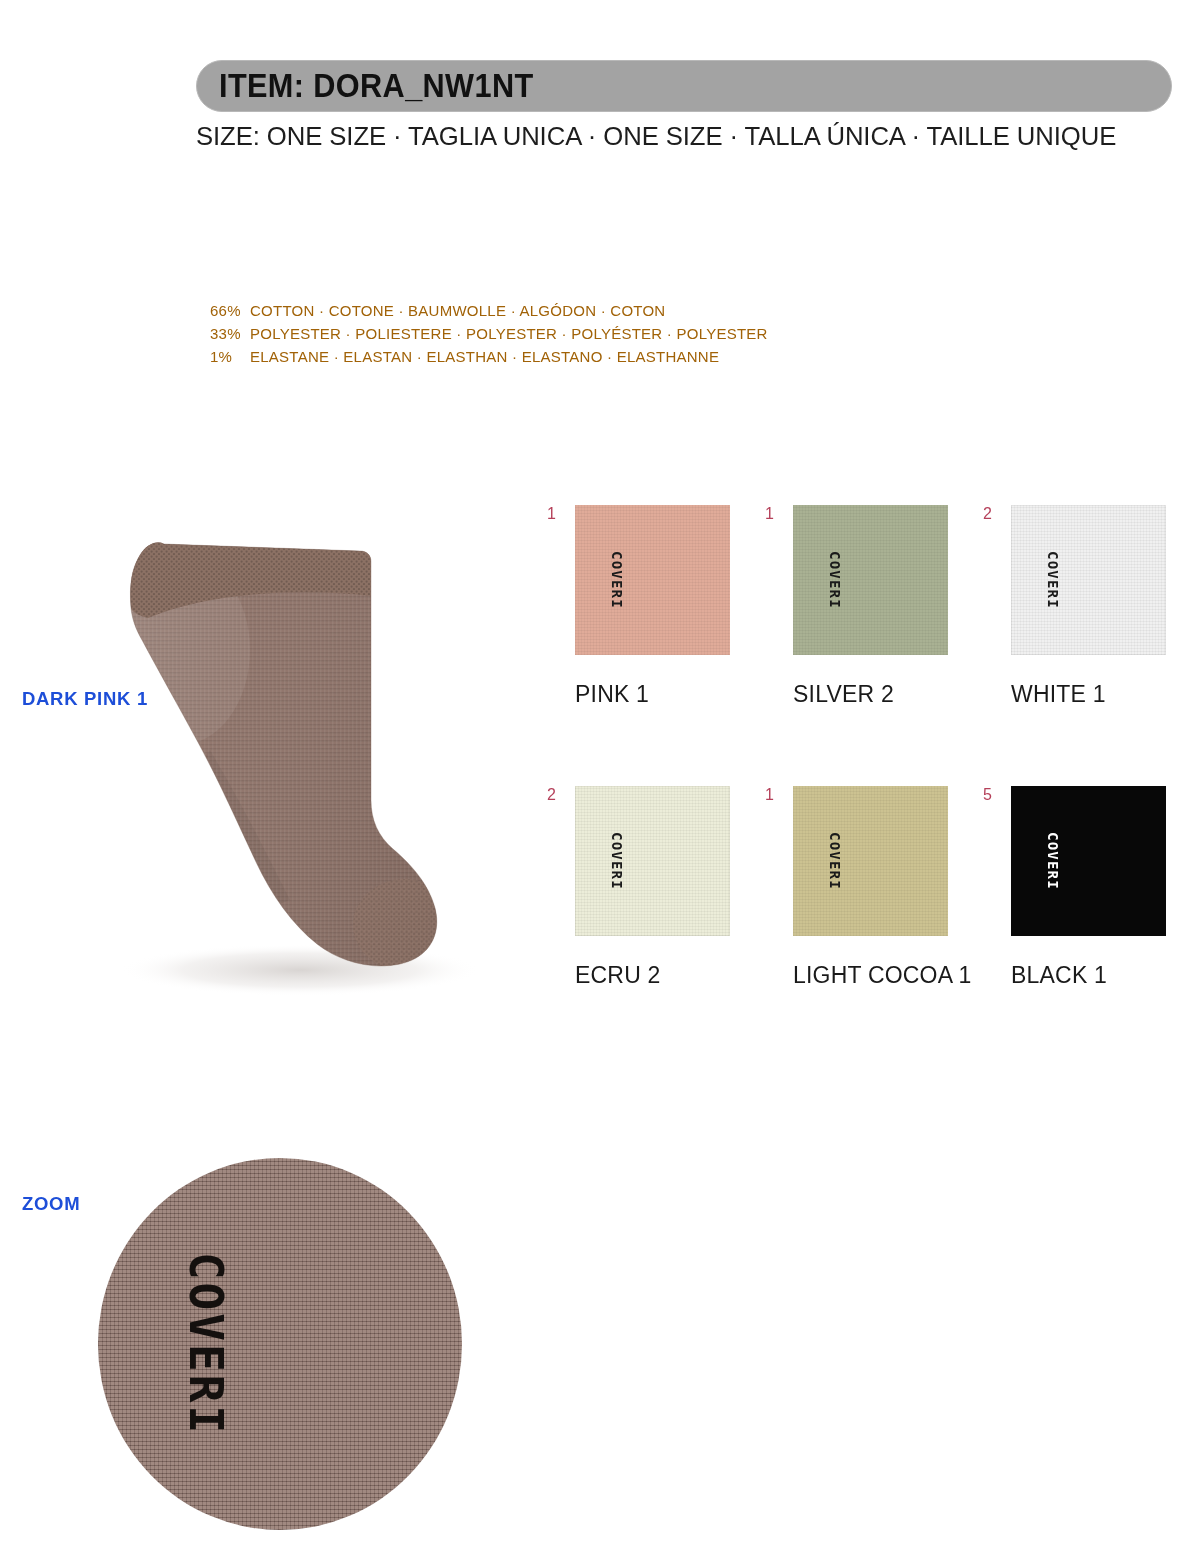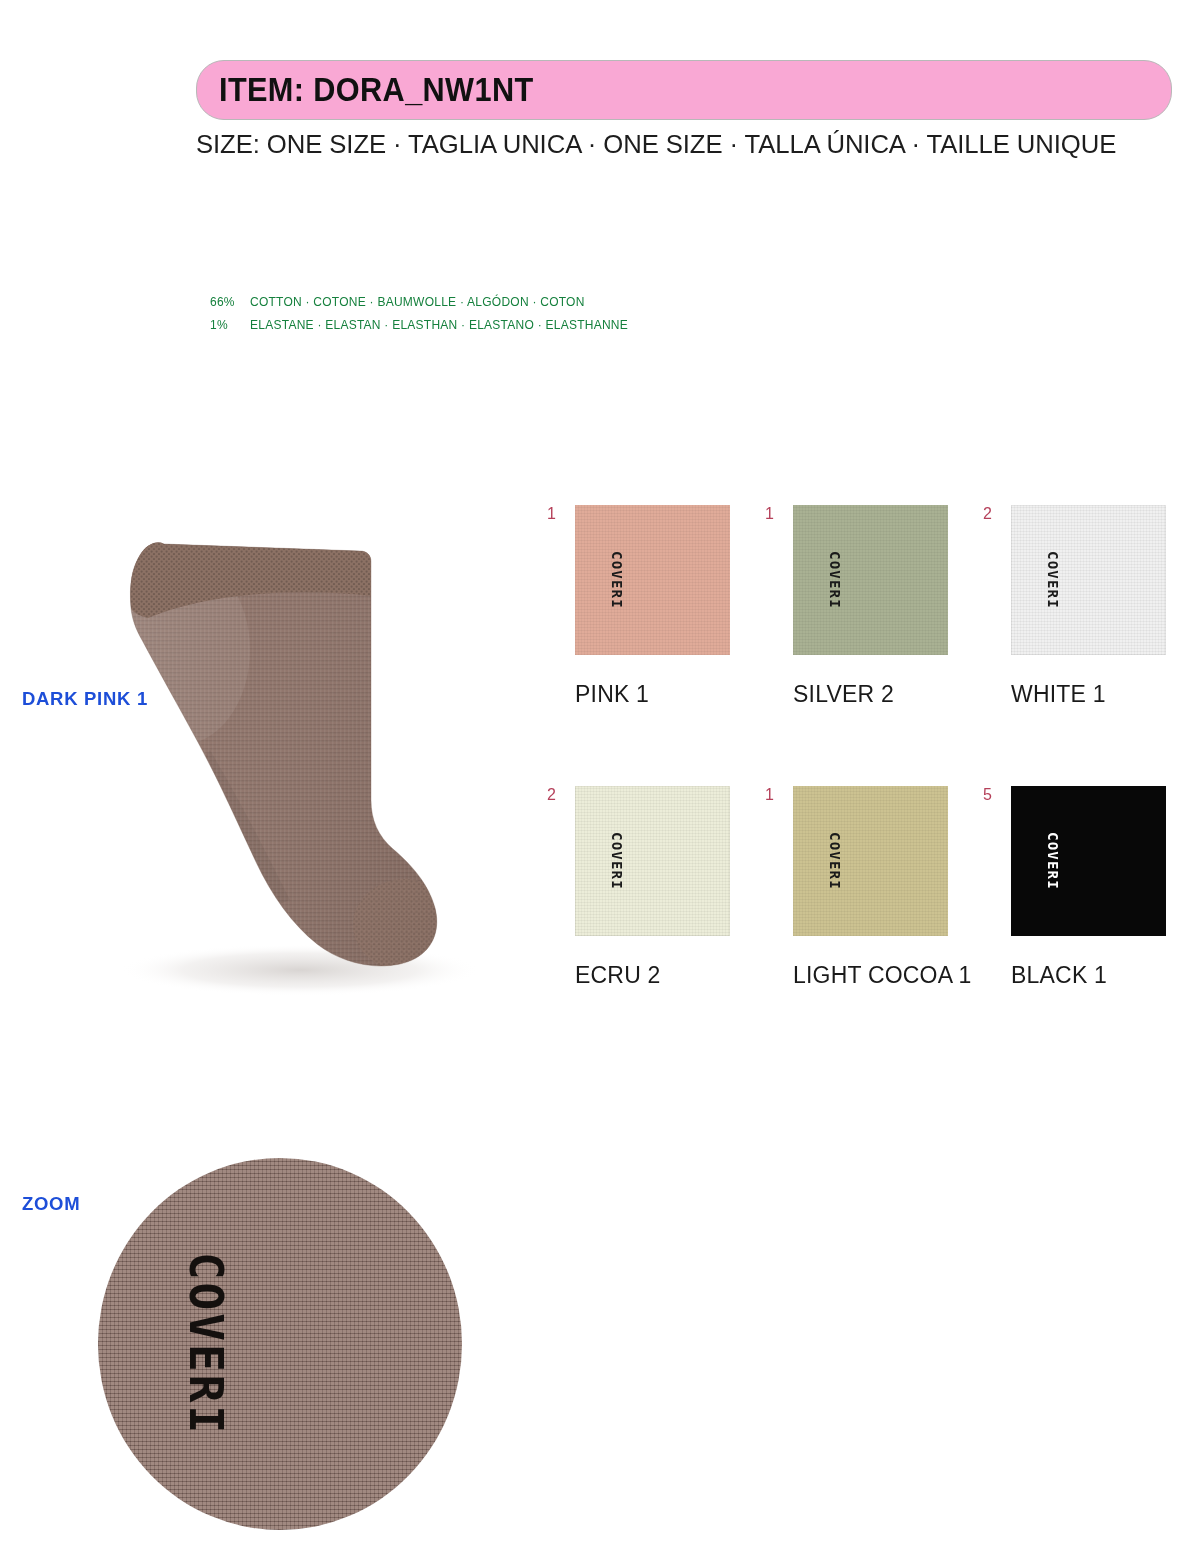--- a/index.html
+++ b/index.html
@@ -22,25 +22,25 @@
   #header-block {
     position: absolute;
     left: 196px;
     top: 60px;
     width: 976px;
   }
 
   #item-pill {
     border: 1.4px solid #b8b8b8;
     border-radius: 28px;
-    height: 60px;
+    height: 52px;
     display: flex;
     align-items: center;
     padding: 0 22px;
-    background: #f9a8d4;
+    background: #a3a3a3;
   }
 
   #item-title {
     font-size: 33px;
     font-weight: bold;
     letter-spacing: 0.4px;
     color: #111111;
     transform: scaleX(0.93);
     transform-origin: left center;
     white-space: nowrap;
@@ -54,24 +54,24 @@
     letter-spacing: -0.1px;
     transform: scaleX(0.97);
     transform-origin: left center;
     white-space: nowrap;
   }
 
   
   #composition {
     position: absolute;
     left: 210px;
-    top: 291px;
-    font-size: 12px;
+    top: 299px;
+    font-size: 15px;
     line-height: 23px;
-    color: #15803d;
+    color: #a16207;
     letter-spacing: 0.25px;
   }
   #composition .comp-line { white-space: nowrap; }
   #composition .pct {
     display: inline-block;
     min-width: 40px;
   }
 
   
   .side-label {
@@ -184,20 +184,21 @@
 
 <div id="header-block">
   <div id="item-pill">
     <span id="item-title">ITEM: DORA_NW1NT</span>
   </div>
   <div id="size-line">SIZE: ONE SIZE · TAGLIA UNICA · ONE SIZE · TALLA ÚNICA · TAILLE UNIQUE</div>
 </div>
 
 <div id="composition">
     <div class="comp-line"><span class="pct">66%</span><span>COTTON · COTONE · BAUMWOLLE · ALGÓDON · COTON</span></div>
+    <div class="comp-line"><span class="pct">33%</span><span>POLYESTER · POLIESTERE · POLYESTER · POLYÉSTER · POLYESTER</span></div>
     <div class="comp-line"><span class="pct">1%</span><span>ELASTANE · ELASTAN · ELASTHAN · ELASTANO · ELASTHANNE</span></div>
   </div>
 
 <div class="side-label" id="label-main-color">DARK PINK 1</div>
 <div class="side-label" id="label-zoom">ZOOM</div>
 
 <div id="sock-figure">
   <svg viewBox="0 0 480 510" xmlns="http://www.w3.org/2000/svg">
     <defs>
       <pattern id="knitPat" width="4" height="4" patternUnits="userSpaceOnUse">

